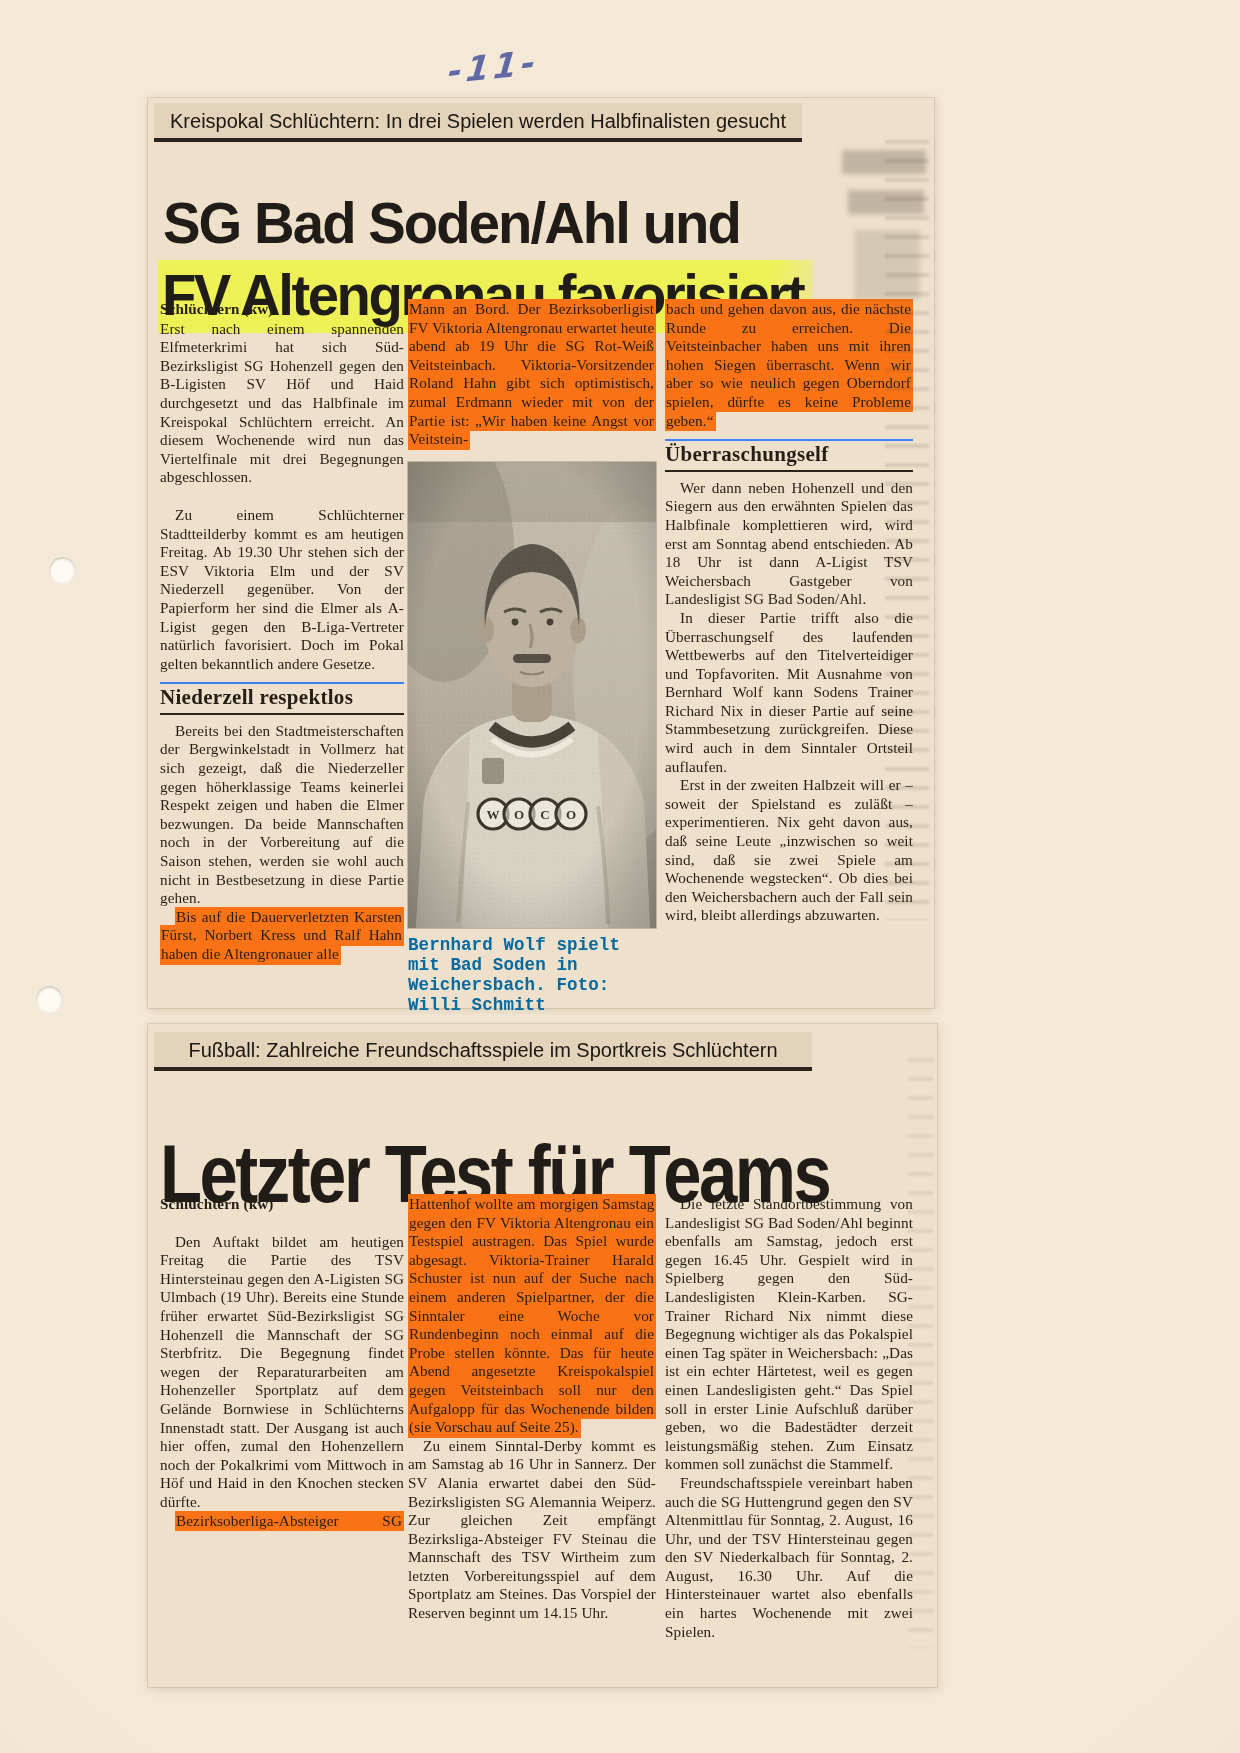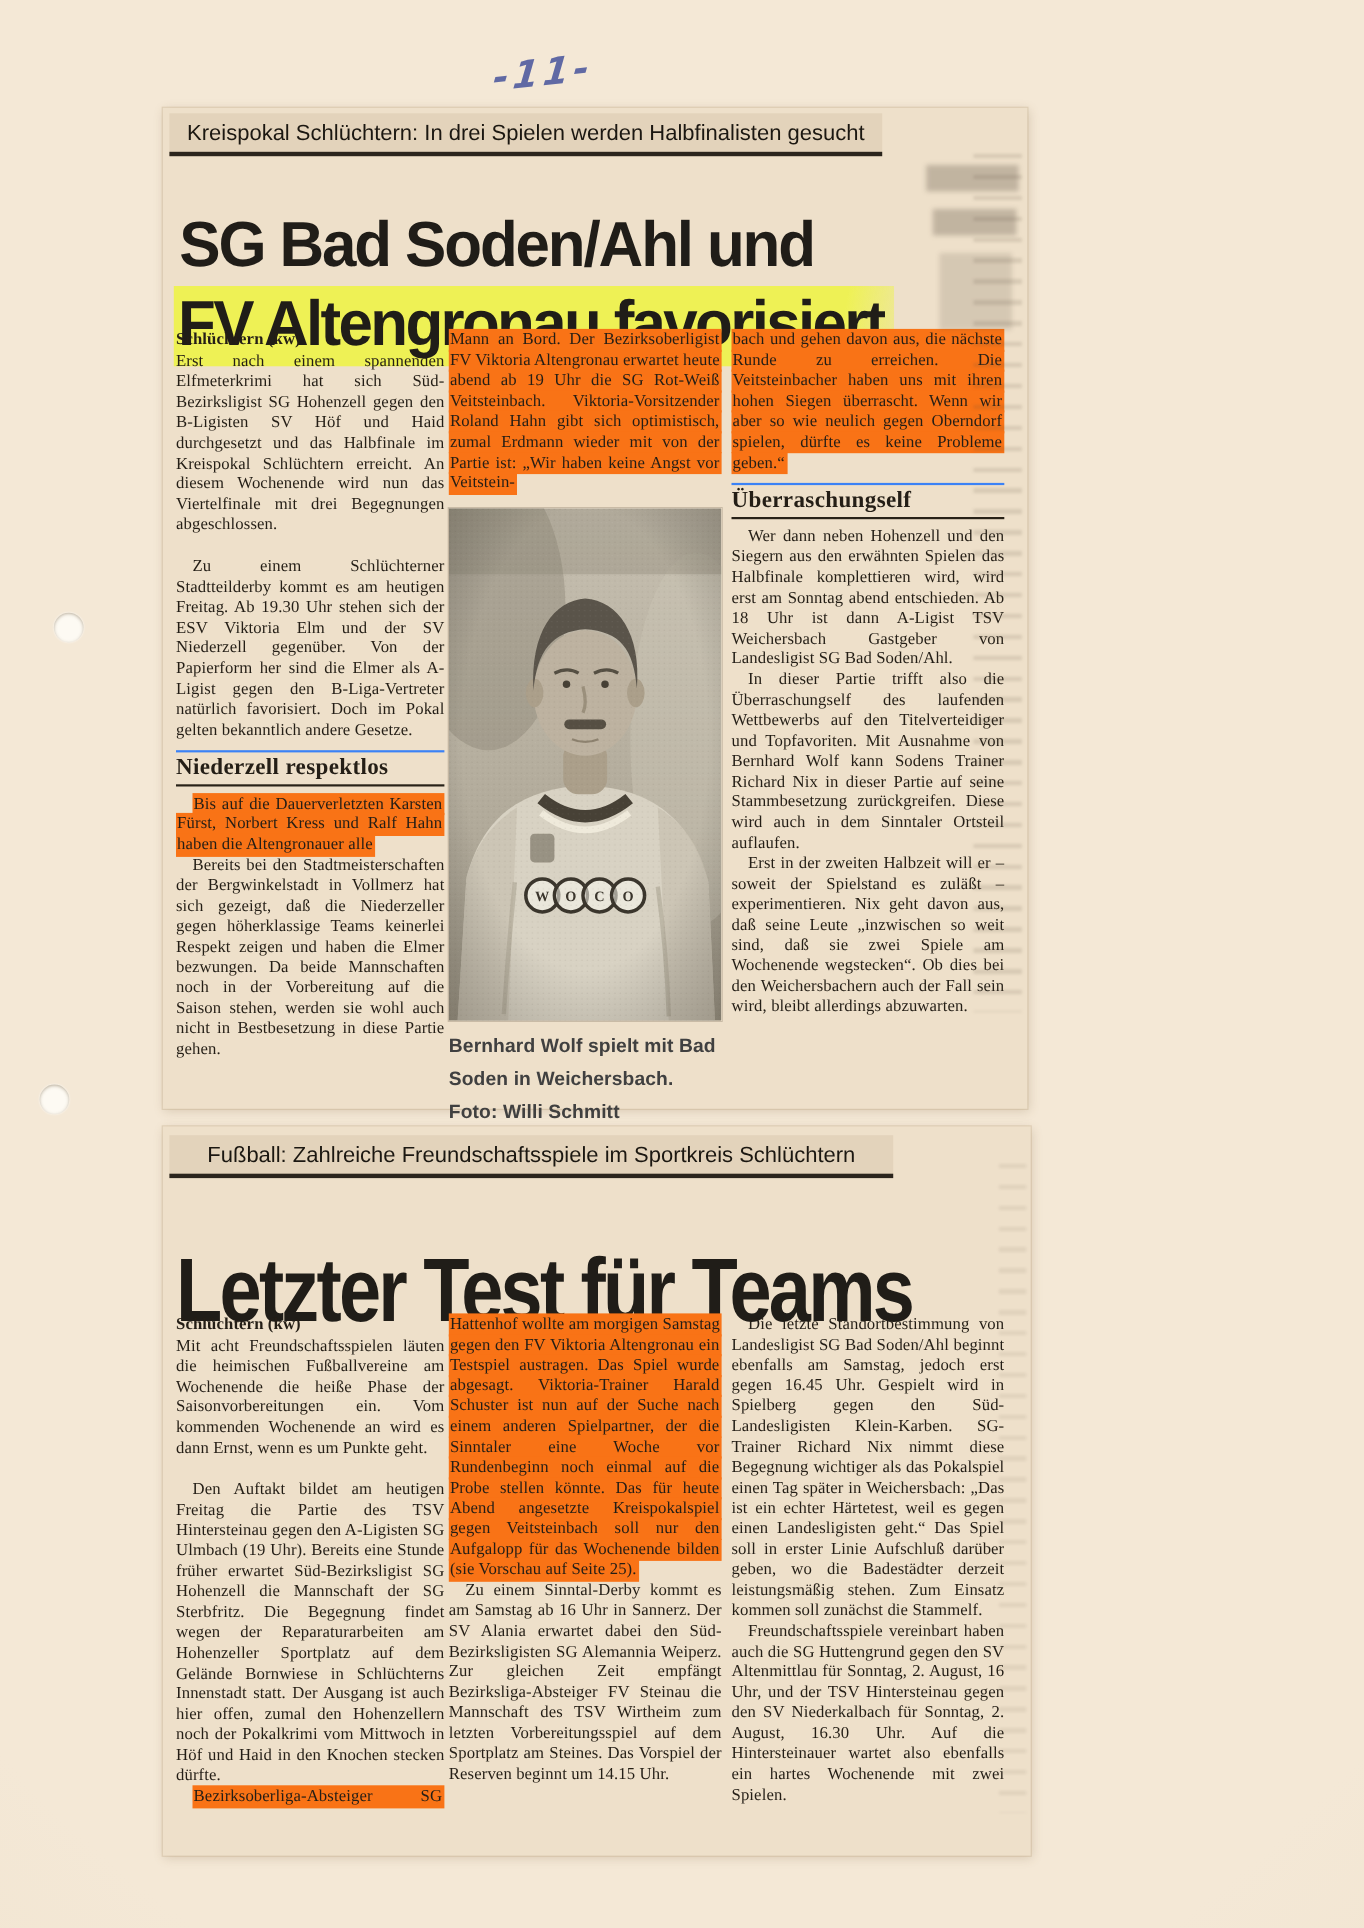--- a/index.html
+++ b/index.html
@@ -63,22 +63,22 @@
   .col p.indent{text-indent:15px;}
   .col p.lead{font-weight:normal;}
   .col p.dateline{text-align:left; font-weight:bold; margin-bottom:1px;}
   .col p.jlast{text-align-last:justify;}
   .col h3.subhead{
     font-size:21px; font-weight:bold; margin:9px 0 7px; padding:4px 0 6px;
     border-top:2px solid #3b82f6; border-bottom:2px solid #282218; text-align:left;
     letter-spacing:.3px;
   }
   .col p.caption{
-    font-family:Liberation Sans, sans-serif; font-weight:bold; font-size:17.5px;
-    line-height:30px; text-align:left; margin-top:7px; color:#404040;
+    font-family:Liberation Mono, monospace; font-weight:bold; font-size:17.5px;
+    line-height:20px; text-align:left; margin-top:7px; color:#0369a1;
   }
   span.hl{background:#f97316; padding:1px 2px 2.5px 1px; box-decoration-break:clone;
           -webkit-box-decoration-break:clone;}
 
   .photoblock{width:248px; height:466px; margin:13px 0 2px; overflow:hidden;
               box-shadow:0 0 0 1px rgba(70,60,45,.25);}
   .photoblock svg{display:block;}
 
   
   .ghost{position:absolute; pointer-events:none;
@@ -106,22 +106,22 @@
       <span>Kreispokal Schlüchtern: In drei Spielen werden Halbfinalisten gesucht</span>
     </div>
     <h1 class="headline hl-line1">SG Bad Soden/Ahl und</h1>
     <h1 class="headline hl-line2"><span class="mark-big">FV Altengronau favorisiert</span></h1>
 
     <div class="col c1">
         <p class="dateline">Schlüchtern (kw)</p>
         <p class="lead"><span>Erst nach einem spannenden Elfmeterkrimi hat sich Süd-Bezirksligist SG Hohenzell gegen den B-Ligisten SV Höf und Haid durchgesetzt und das Halbfinale im Kreispokal Schlüchtern erreicht. An diesem Wochenende wird nun das Viertelfinale mit drei Begegnungen abgeschlossen.</span></p>
         <p class="para gap indent"><span>Zu einem Schlüchterner Stadtteilderby kommt es am heutigen Freitag. Ab 19.30 Uhr stehen sich der ESV Viktoria Elm und der SV Niederzell gegenüber. Von der Papierform her sind die Elmer als A-Ligist gegen den B-Liga-Vertreter natürlich favorisiert. Doch im Pokal gelten bekanntlich andere Gesetze.</span></p>
         <h3 class="subhead">Niederzell respektlos</h3>
+        <p class="para indent"><span>Bereits bei den Stadtmeisterschaften der Bergwinkelstadt in Vollmerz hat sich gezeigt, daß die Niederzeller gegen höherklassige Teams keinerlei Respekt zeigen und haben die Elmer bezwungen. Da beide Mannschaften noch in der Vorbereitung auf die Saison stehen, werden sie wohl auch nicht in Bestbesetzung in diese Partie gehen.</span></p>
         <p class="para indent"><span class="hl">Bis auf die Dauerverletzten Karsten Fürst, Norbert Kress und Ralf Hahn haben die Altengronauer alle</span></p>
-        <p class="para indent"><span>Bereits bei den Stadtmeisterschaften der Bergwinkelstadt in Vollmerz hat sich gezeigt, daß die Niederzeller gegen höherklassige Teams keinerlei Respekt zeigen und haben die Elmer bezwungen. Da beide Mannschaften noch in der Vorbereitung auf die Saison stehen, werden sie wohl auch nicht in Bestbesetzung in diese Partie gehen.</span></p>
       </div>
     <div class="col c2">
         <p class="para"><span class="hl">Mann an Bord. Der Bezirksoberligist FV Viktoria Altengronau erwartet heute abend ab 19 Uhr die SG Rot-Weiß Veitsteinbach. Viktoria-Vorsitzender Roland Hahn gibt sich optimistisch, zumal Erdmann wieder mit von der Partie ist: „Wir haben keine Angst vor Veitstein-</span></p>
         <div class="photoblock">
     <svg width="248" height="466" viewBox="0 0 248 466" xmlns="http://www.w3.org/2000/svg">
       <defs>
         <linearGradient id="pbg" x1="0" y1="0" x2="0" y2="1">
           <stop offset="0" stop-color="#c6bfb0"></stop>
                 <stop offset=".45" stop-color="#b7b0a0"></stop>
                 <stop offset="1" stop-color="#a49d8d"></stop>
@@ -198,21 +198,20 @@
   </section>
 
   <section class="clip clip2">
     <div class="kicker">
       <span>Fußball: Zahlreiche Freundschaftsspiele im Sportkreis Schlüchtern</span>
     </div>
     <h1 class="headline hl-line1">Letzter Test für Teams</h1>
 
     <div class="col c1">
         <p class="dateline">Schlüchtern (kw)</p>
-        <p class="lead"><span>Mit acht Freundschaftsspielen läuten die heimischen Fußballvereine am Wochenende die heiße Phase der Saisonvorbereitungen ein. Vom kommenden Wochenende an wird es dann Ernst, wenn es um Punkte geht.</span></p>
         <p class="para gap indent"><span>Den Auftakt bildet am heutigen Freitag die Partie des TSV Hintersteinau gegen den A-Ligisten SG Ulmbach (19 Uhr). Bereits eine Stunde früher erwartet Süd-Bezirksligist SG Hohenzell die Mannschaft der SG Sterbfritz. Die Begegnung findet wegen der Reparaturarbeiten am Hohenzeller Sportplatz auf dem Gelände Bornwiese in Schlüchterns Innenstadt statt. Der Ausgang ist auch hier offen, zumal den Hohenzellern noch der Pokalkrimi vom Mittwoch in Höf und Haid in den Knochen stecken dürfte.</span></p>
         <p class="para indent jlast"><span class="hl">Bezirksoberliga-Absteiger SG</span></p>
       </div>
     <div class="col c2">
         <p class="para"><span class="hl">Hattenhof wollte am morgigen Samstag gegen den FV Viktoria Altengronau ein Testspiel austragen. Das Spiel wurde abgesagt. Viktoria-Trainer Harald Schuster ist nun auf der Suche nach einem anderen Spielpartner, der die Sinntaler eine Woche vor Rundenbeginn noch einmal auf die Probe stellen könnte. Das für heute Abend angesetzte Kreispokalspiel gegen Veitsteinbach soll nur den Aufgalopp für das Wochenende bilden (sie Vorschau auf Seite 25).</span></p>
         <p class="para indent"><span>Zu einem Sinntal-Derby kommt es am Samstag ab 16 Uhr in Sannerz. Der SV Alania erwartet dabei den Süd-Bezirksligisten SG Alemannia Weiperz. Zur gleichen Zeit empfängt Bezirksliga-Absteiger FV Steinau die Mannschaft des TSV Wirtheim zum letzten Vorbereitungsspiel auf dem Sportplatz am Steines. Das Vorspiel der Reserven beginnt um 14.15 Uhr.</span></p>
       </div>
     <div class="col c3">
         <p class="para indent"><span>Die letzte Standortbestimmung von Landesligist SG Bad Soden/Ahl beginnt ebenfalls am Samstag, jedoch erst gegen 16.45 Uhr. Gespielt wird in Spielberg gegen den Süd-Landesligisten Klein-Karben. SG-Trainer Richard Nix nimmt diese Begegnung wichtiger als das Pokalspiel einen Tag später in Weichersbach: „Das ist ein echter Härtetest, weil es gegen einen Landesligisten geht.“ Das Spiel soll in erster Linie Aufschluß darüber geben, wo die Badestädter derzeit leistungsmäßig stehen. Zum Einsatz kommen soll zunächst die Stammelf.</span></p>
         <p class="para indent"><span>Freundschaftsspiele vereinbart haben auch die SG Huttengrund gegen den SV Altenmittlau für Sonntag, 2. August, 16 Uhr, und der TSV Hintersteinau gegen den SV Niederkalbach für Sonntag, 2. August, 16.30 Uhr. Auf die Hintersteinauer wartet also ebenfalls ein hartes Wochenende mit zwei Spielen.</span></p>

